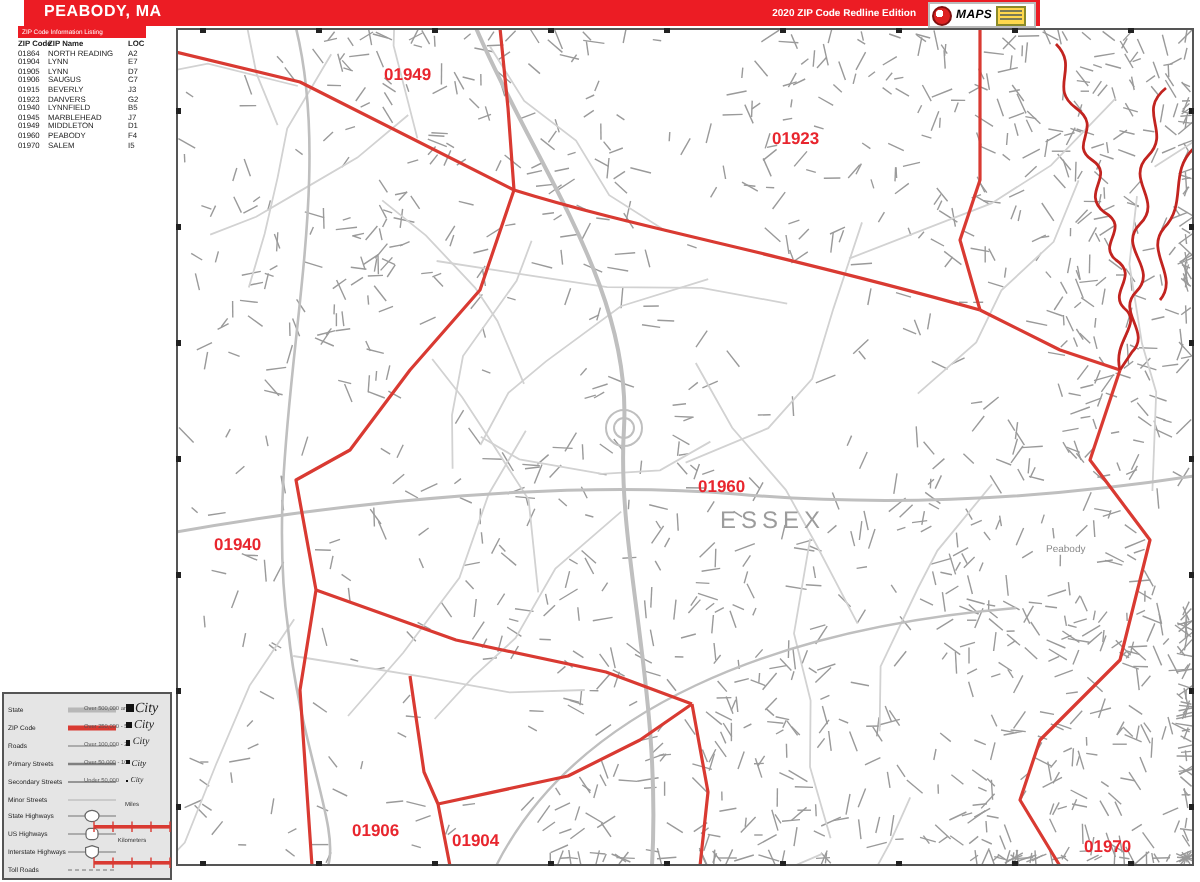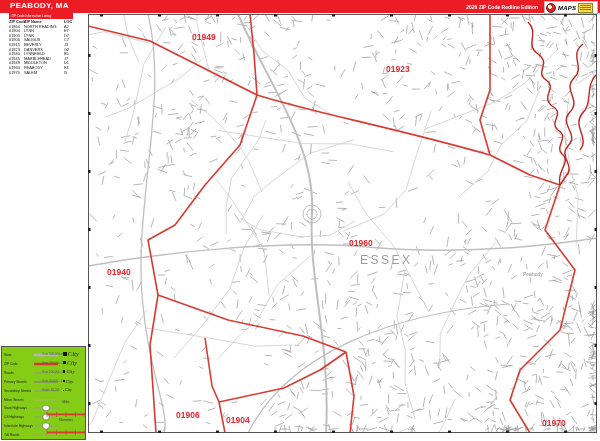--- a/index.html
+++ b/index.html
@@ -1,34 +1,34 @@
 <!DOCTYPE html>
 <html><head>
 <meta charset="utf-8">
 <style>
   html,body{margin:0;padding:0;}
   body{width:600px;height:441px;position:relative;background:#fff;overflow:hidden;
        font-family:"Liberation Sans",sans-serif;-webkit-font-smoothing:antialiased;}
-  .topbar{position:absolute;left:0;top:0;width:600px;height:13px;display:flex;align-items:center;}
+  .topbar{position:absolute;left:12px;top:0;width:508px;height:13px;display:flex;align-items:center;}
   .topbar-title{position:absolute;left:10px;top:1px;color:#fff;font-weight:bold;font-size:8px;letter-spacing:.3px;}
   .edition{position:absolute;right:62px;top:4px;color:#fff;font-size:5px;font-weight:bold;}
   .logo{position:absolute;right:2px;top:1px;width:54px;height:13px;background:#fff;border:0.5px solid #bbb;
         display:flex;align-items:center;gap:2px;padding:0 1px;box-sizing:border-box;}
   .globe{width:8px;height:8px;border-radius:50%;background:radial-gradient(circle at 35% 35%, #fff 0 25%, #d22 26% 100%);border:0.5px solid #801010;}
   .logo-text{font-size:6px;font-weight:bold;font-style:italic;letter-spacing:.2px;}
   .badge{width:15px;height:10px;background:#ffd84d;border:0.5px solid #8a8a2a;display:flex;flex-direction:column;justify-content:center;gap:1px;padding:1px;box-sizing:border-box;}
   .badge i{display:block;height:1px;background:#7a7a55;}
 
   .zip-table{position:absolute;left:9px;top:13px;width:64px;}
   .zt-title{height:6px;line-height:6px;color:#fff;font-size:3.2px;padding-left:2px;overflow:hidden;white-space:nowrap;}
   .zt-head,.zt-row{display:flex;font-size:3.9px;line-height:4.6px;white-space:nowrap;color:#222;}
   .zt-head{font-weight:bold;margin-top:1px;}
   .c1{width:15px;} .c2{width:40px;overflow:hidden;} .c3{width:9px;}
 
-  .legend{position:absolute;left:1px;top:346px;width:85px;height:94px;border:0.5px solid #555;box-sizing:border-box;background:#84cc16;}
+  .legend{position:absolute;left:1px;top:346px;width:85px;height:94px;border:0.5px solid #555;box-sizing:border-box;background:#e5e5e5;}
   .lg-row{position:absolute;display:flex;align-items:center;}
   .lg-label{font-size:3.3px;color:#222;width:29px;overflow:hidden;white-space:nowrap;}
   .city-range{font-size:2.9px;color:#555;width:21px;overflow:hidden;white-space:nowrap;}
   .city-sample{font-family:"Liberation Serif",serif;font-style:italic;color:#222;white-space:nowrap;}
   .sq{background:#111;display:inline-block;margin-right:1px;}
   .sb-label{font-size:3px;color:#333;text-align:center;display:block;}
 
   #map{position:absolute;left:88px;top:14px;background:#fff;}
 </style>
 </head>

